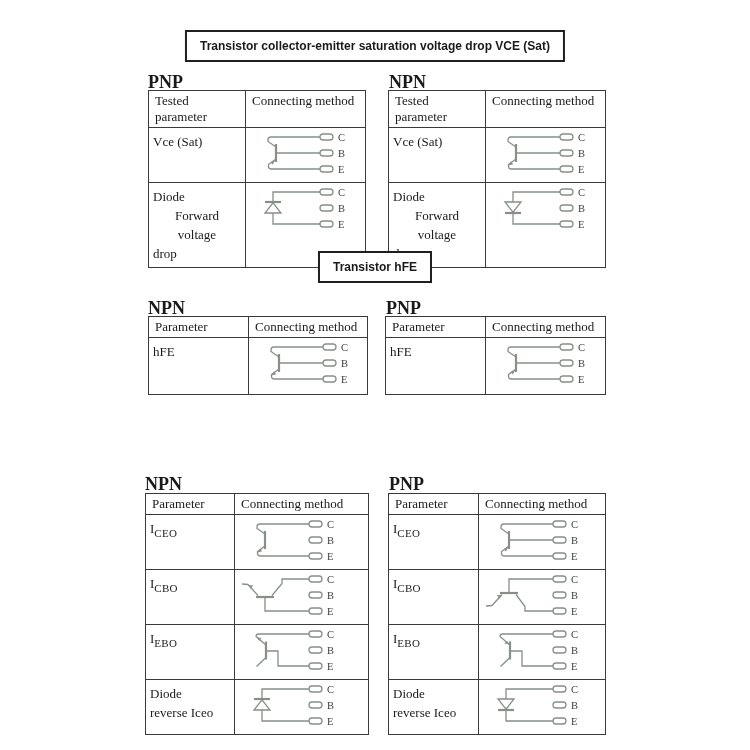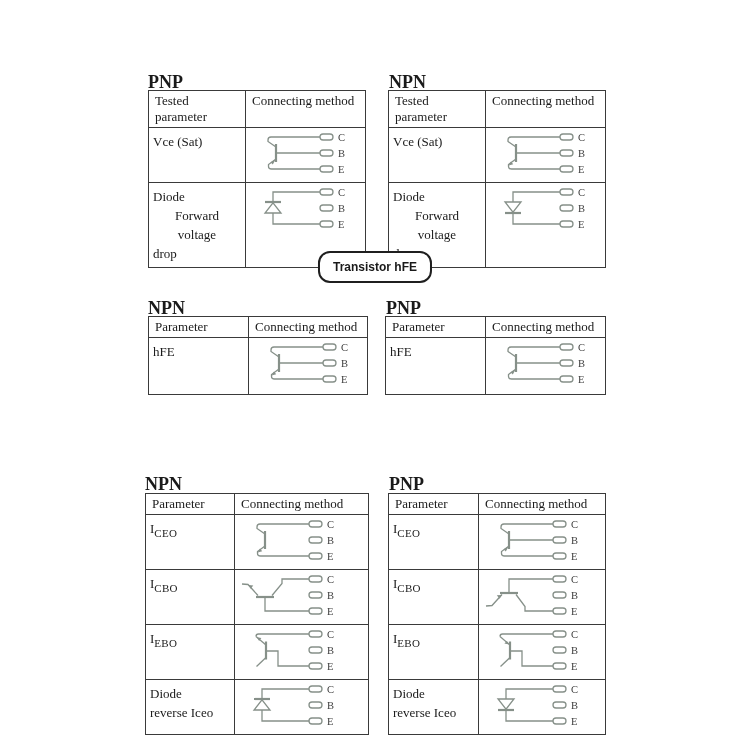--- a/index.html
+++ b/index.html
@@ -5,21 +5,21 @@
   html,body{margin:0;padding:0;background:#ffffff;}
   .page{position:relative;width:750px;height:750px;background:#fff;overflow:hidden;
         font-family:"Liberation Serif",serif;color:#1a1a1a;}
 
   
   .tbox{position:absolute;left:50%;transform:translateX(-50%);
         border:2px solid #1f1f1f;background:#fff;white-space:nowrap;
         font-family:"Liberation Sans",sans-serif;font-weight:bold;font-size:12px;
         padding:7px 13px;}
   .tbox1{top:30px;}
-  .tbox2{top:251px;border-radius:12px;}
+  .tbox2{top:251px;}
   .tbox3{top:429px;}
 
   
   .typelabel{position:absolute;font-weight:bold;font-size:18px;}
   .tl-s1l{left:148px;top:72px;}  .tl-s1r{left:389px;top:72px;}
   .tl-s2l{left:148px;top:298px;} .tl-s2r{left:386px;top:298px;}
   .tl-s3l{left:145px;top:474px;} .tl-s3r{left:389px;top:474px;}
 
   
   table.tbl{position:absolute;border-collapse:collapse;background:#fff;}
@@ -44,20 +44,21 @@
   .diag svg rect{fill:#ffffff;}
   .diag svg .bar{stroke-width:2.2;}
   .diag svg .arrow{fill:#869089;stroke:none;}
   .diag svg text{fill:#3c3c3c;font-family:"Liberation Serif",serif;font-size:10.5px;}
 </style>
 </head>
 <body>
 
 <div class="page">
 
+  <div class="tbox tbox1">Transistor collector-emitter saturation voltage drop VCE (Sat)</div>
   <div class="typelabel tl-s1l">PNP</div>
   <div class="typelabel tl-s1r">NPN</div>
 
   <table class="tbl tbl-s1l">
     <colgroup>
         <col style="width:97px">
         <col style="width:120px">
       </colgroup>
     <tbody>
         <tr class="hr">

